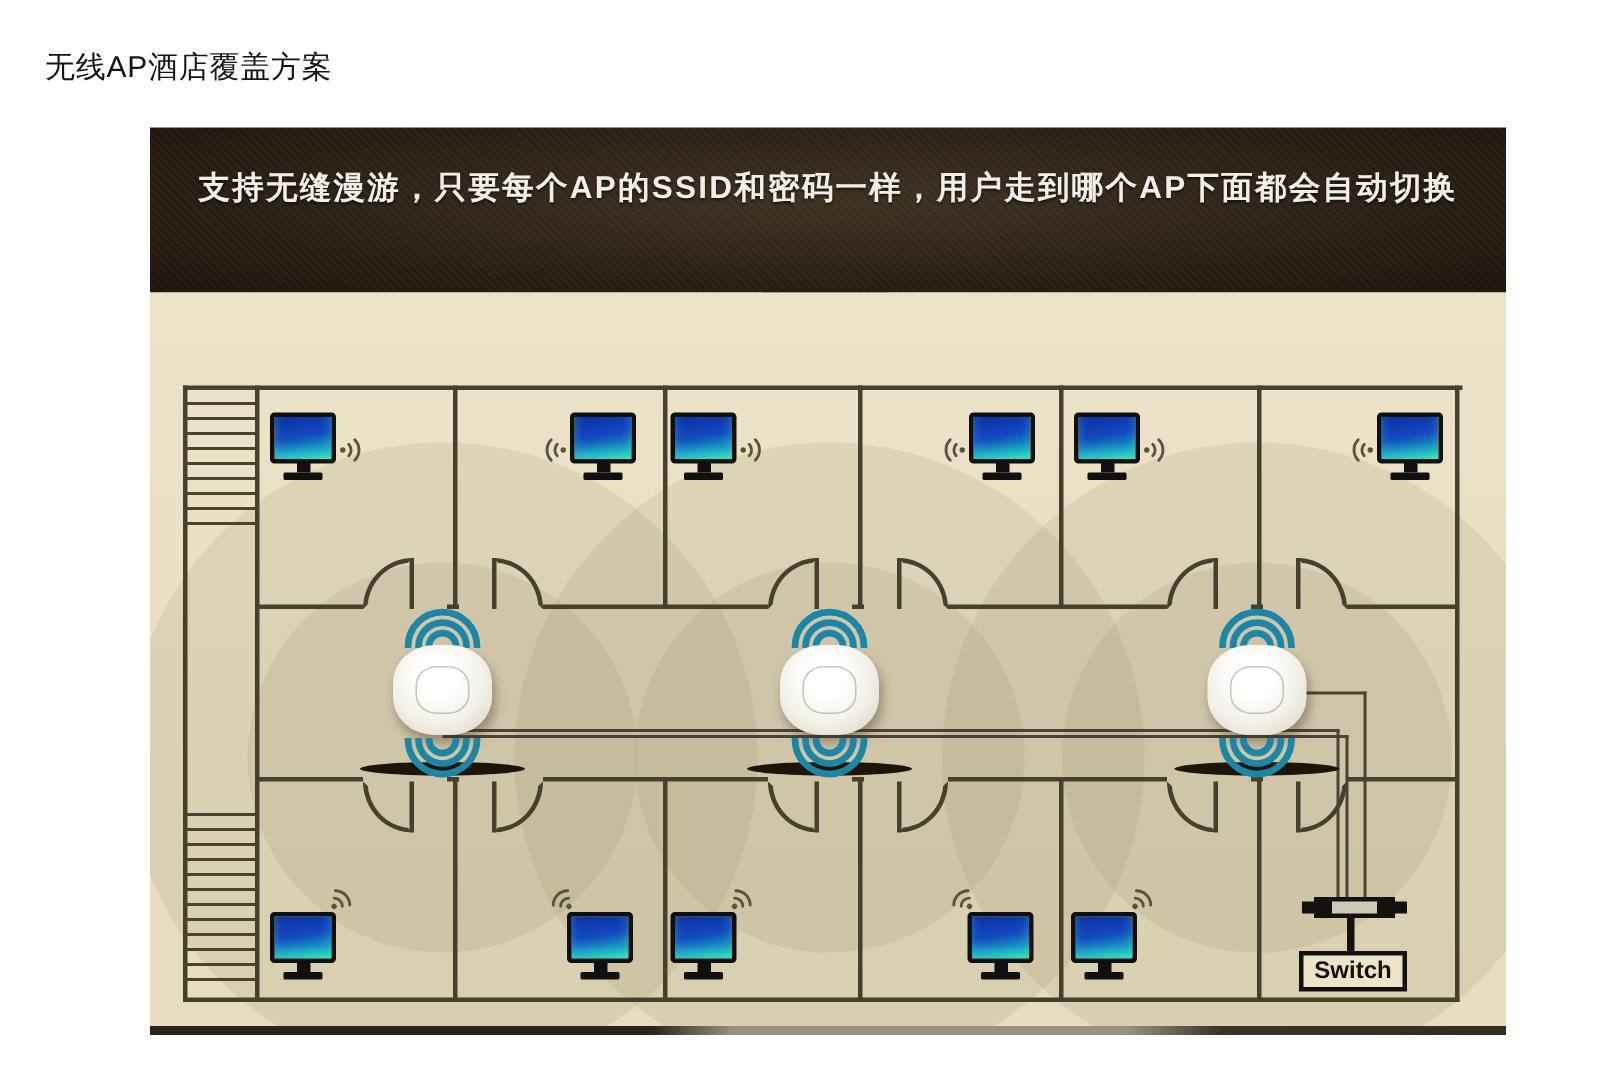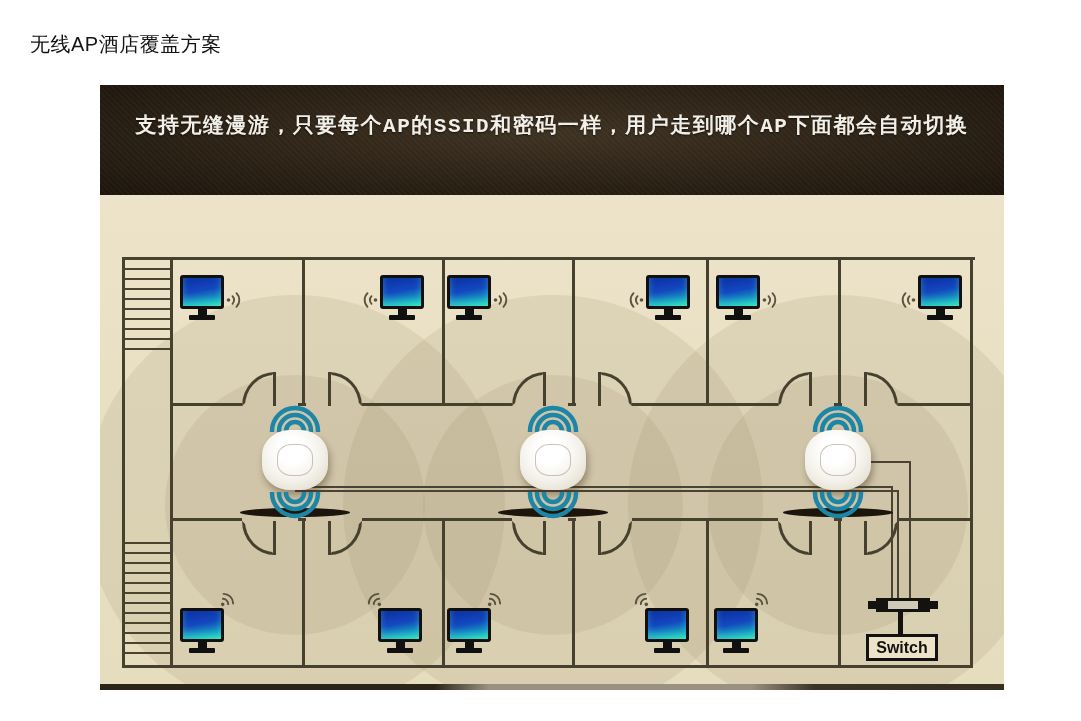--- a/index.html
+++ b/index.html
@@ -10,21 +10,21 @@
   .page-title{
     position:absolute;left:30px;top:31px;font-size:20px;font-weight:500;
     color:#141414;letter-spacing:0.5px;
   }
   .figure{position:absolute;left:100px;top:85px;width:904px;height:605px;}
   .banner{
     position:absolute;left:0;top:0;width:904px;height:110px;
     background:
       repeating-linear-gradient(45deg, rgba(255,255,255,0.025) 0 2px, transparent 2px 4px),
       radial-gradient(ellipse at 50% 45%, #3e3222 0%, #2b2115 55%, #1c150c 100%);
-    display:flex;justify-content:center;align-items:flex-start;font-family:Liberation Mono, monospace;
+    display:flex;justify-content:center;align-items:flex-start;
   }
   .banner-text{
     margin-top:26px;color:#f2efe8;font-size:21px;font-weight:bold;
     letter-spacing:1.5px;white-space:nowrap;text-shadow:0 1px 2px rgba(0,0,0,0.6);
   }
   .banner-triangle{
     position:absolute;left:408px;top:110px;width:0;height:0;
     border-left:42px solid transparent;border-right:42px solid transparent;
     border-top:48px solid #201810;
   }

